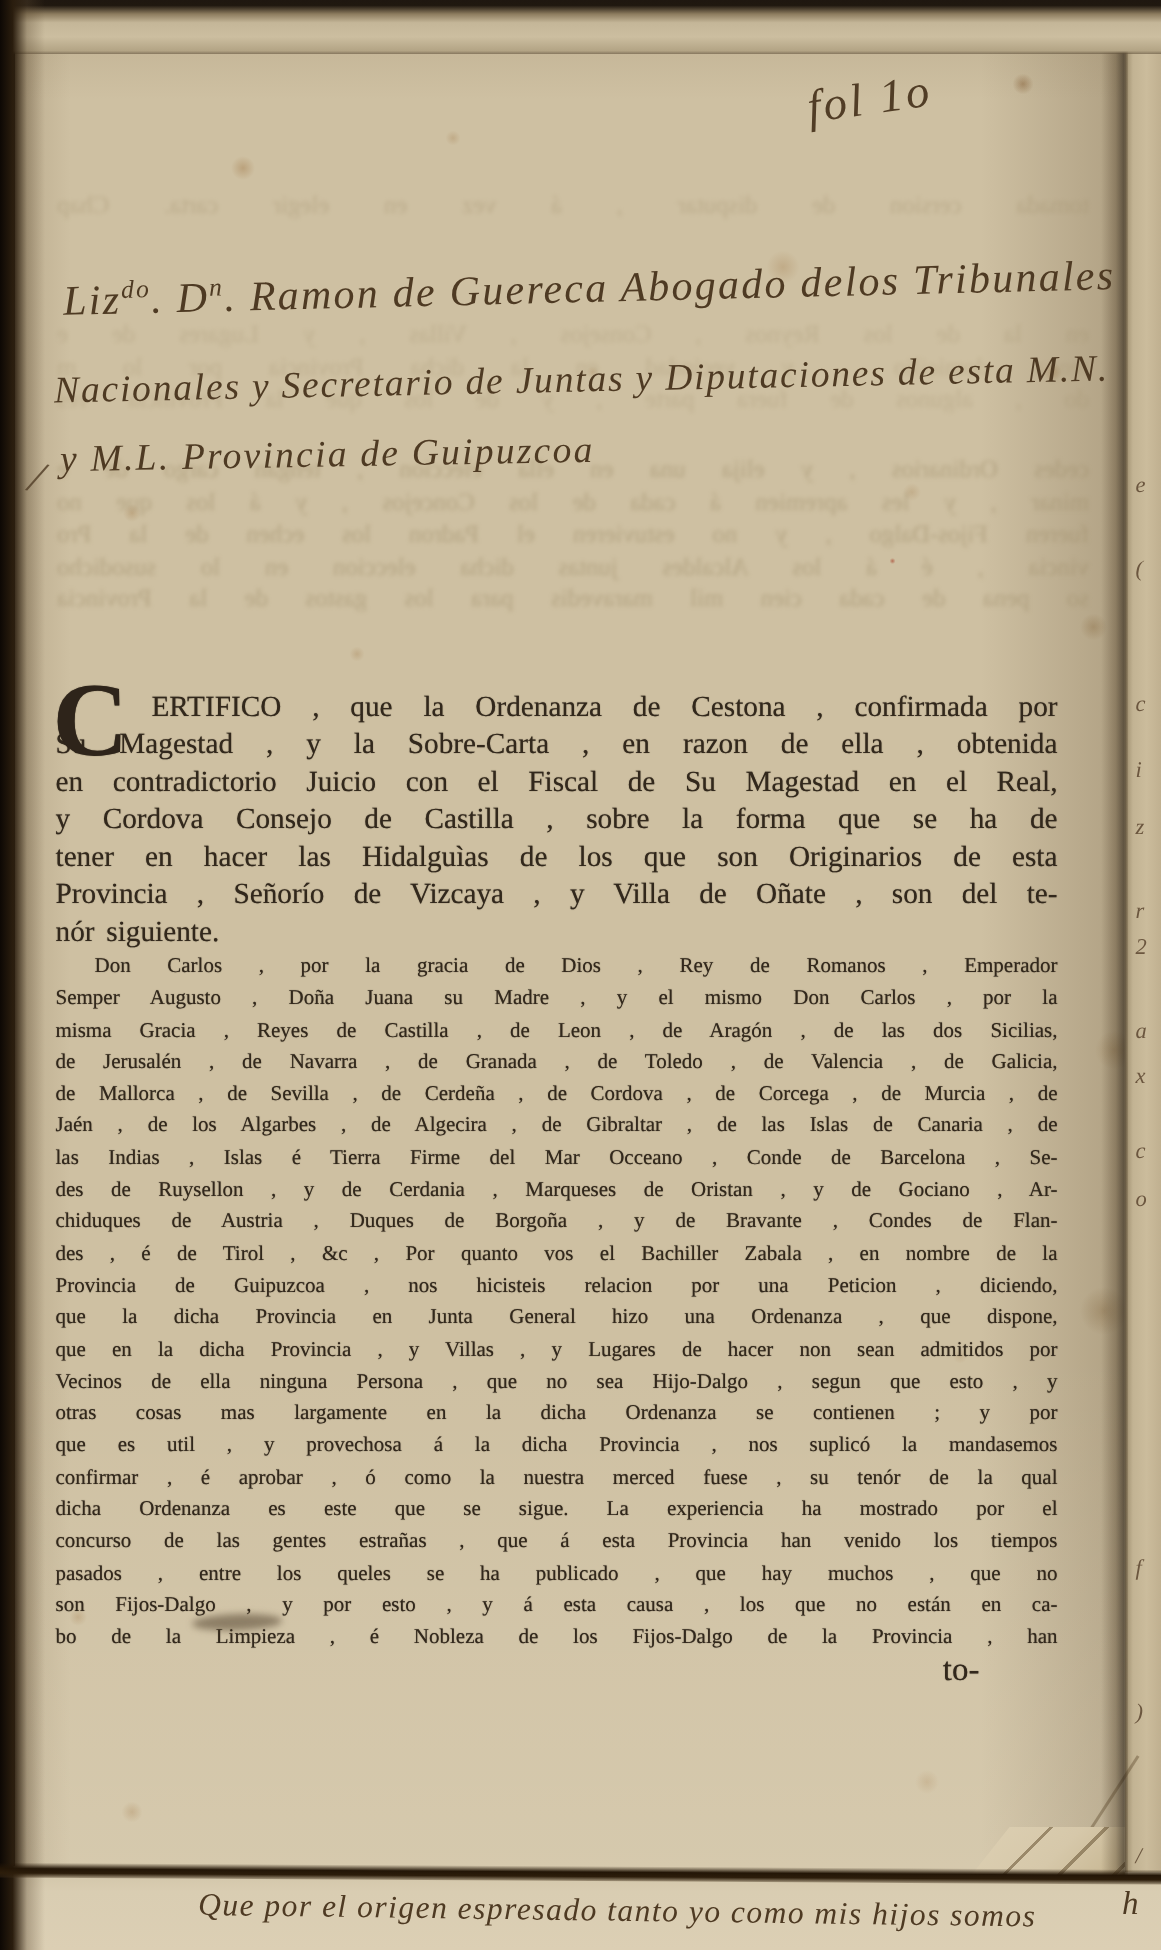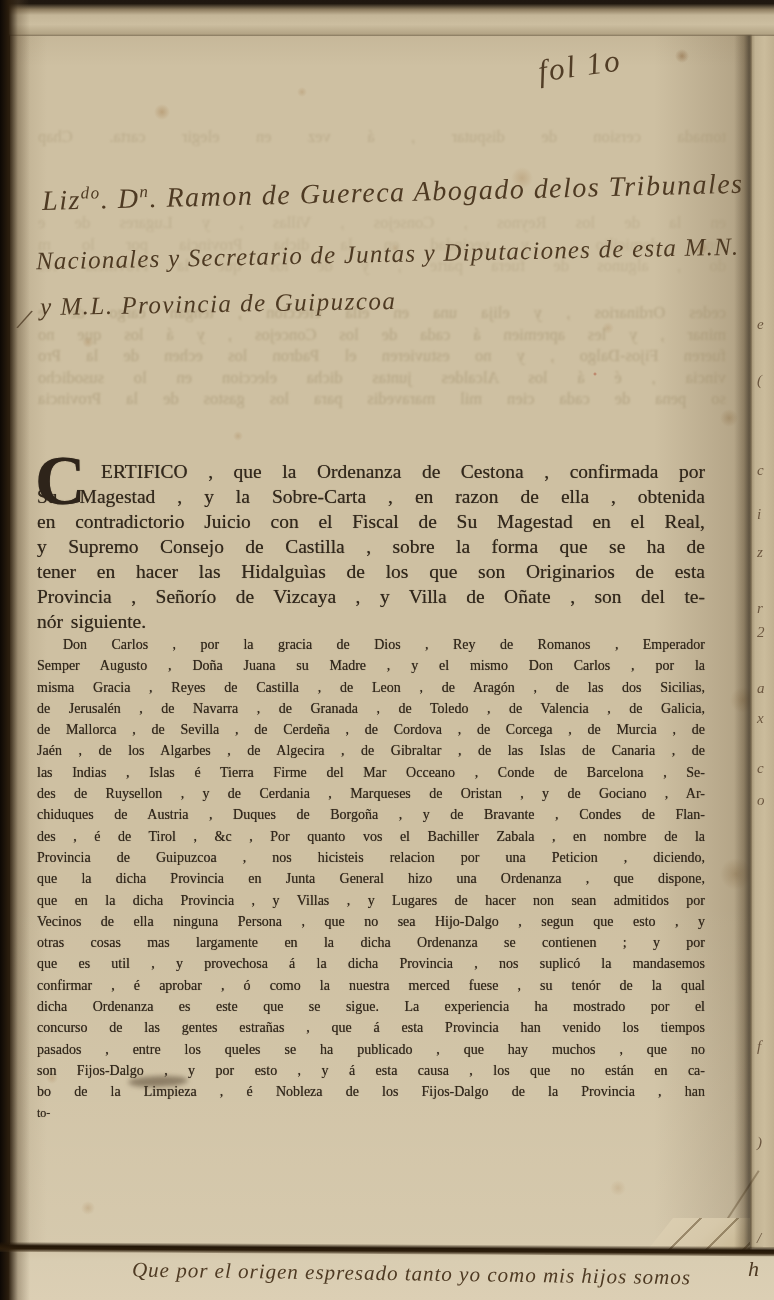--- a/index.html
+++ b/index.html
@@ -68,21 +68,21 @@
   .print-block{position:absolute;left:27px;top:415px;width:668px;color:#32281c;
     text-shadow:0 0 .7px rgba(46,36,24,.7);}
   .pline{text-align:justify;text-align-last:justify;}
   .p1{position:relative;font-size:19.5px;line-height:25px;word-spacing:3px;}
   .p1 .pline:first-of-type{padding-left:64px;margin-top:40px;}
   .p1 .pline:last-of-type{text-align-last:left;}
   .dropcap{position:absolute;left:-2px;top:-13px;font-size:70px;line-height:70px;
     font-weight:bold;color:#2e241a;}
   .p2{font-size:14px;line-height:21.3px;word-spacing:1.5px;}
   .p2 .pline:first-of-type{text-indent:26px;}
-  .catchword{padding-right:52px;font-size:12px;line-height:20px;}
+  .catchword{text-align:right;padding-right:52px;font-size:22px;line-height:20px;}
 
   .smudge{position:absolute;left:118px;top:1072px;width:60px;height:11px;
     background:rgba(72,56,36,.5);border-radius:50%;filter:blur(2.5px);
     transform:rotate(-2deg);}
 
   
   .fold{position:absolute;right:0;bottom:0;width:104px;height:34px;
     background:
       repeating-linear-gradient(135deg,rgba(0,0,0,0) 0 12px,rgba(104,84,52,.55) 12px 14px,rgba(0,0,0,0) 14px 26px),
       linear-gradient(135deg,#ddd0b3 0%,#d6c8aa 55%,#c5b48f 100%);
@@ -152,21 +152,21 @@
     <div class="hw hw2">Nacionales y Secretario de Juntas y Diputaciones de esta M.N.</div>
     <div class="hw hw3">y M.L. Provincia de Guipuzcoa</div>
     <div class="hw flourish">/</div>
 
     <div class="print-block">
       <div class="para p1" id="p1">
         <span class="dropcap">C</span>
       <div class="pline">ERTIFICO , que la Ordenanza de Cestona , confirmada por</div>
           <div class="pline">Su Magestad , y la Sobre-Carta , en razon de ella , obtenida</div>
           <div class="pline">en contradictorio Juicio con el Fiscal de Su Magestad en el Real,</div>
-          <div class="pline">y Supremo Consejo de Castilla , sobre la forma que se ha de</div>
+          <div class="pline">y Cordova Consejo de Castilla , sobre la forma que se ha de</div>
           <div class="pline">tener en hacer las Hidalguìas de los que son Originarios de esta</div>
           <div class="pline">Provincia , Señorío de Vizcaya , y Villa de Oñate , son del te-</div>
           <div class="pline">nór siguiente.</div>
         </div>
       <div class="para p2" id="p2">
           <div class="pline">Don Carlos , por la gracia de Dios , Rey de Romanos , Emperador</div>
           <div class="pline">Semper Augusto , Doña Juana su Madre , y el mismo Don Carlos , por la</div>
           <div class="pline">misma Gracia , Reyes de Castilla , de Leon , de Aragón , de las dos Sicilias,</div>
           <div class="pline">de Jerusalén , de Navarra , de Granada , de Toledo , de Valencia , de Galicia,</div>
           <div class="pline">de Mallorca , de Sevilla , de Cerdeña , de Cordova , de Corcega , de Murcia , de</div>

